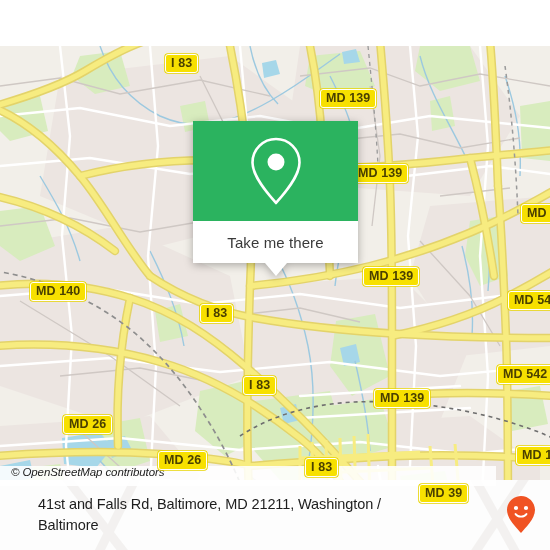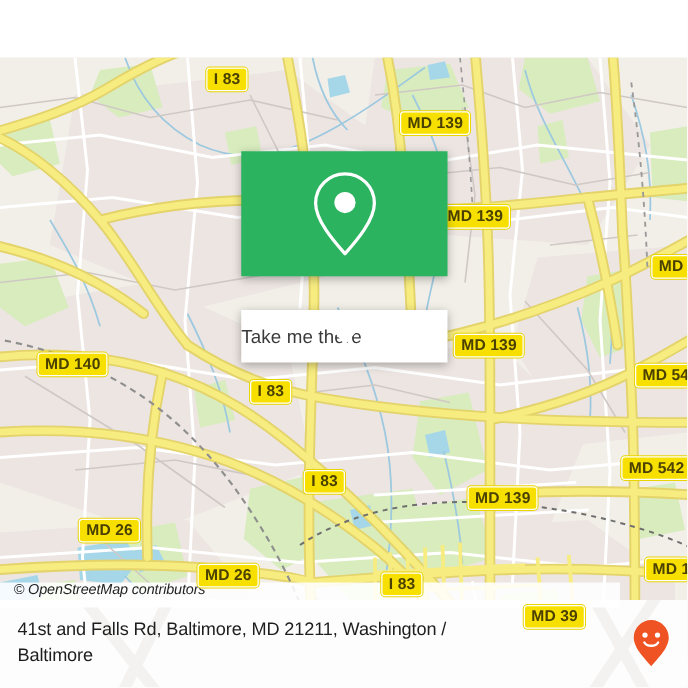--- a/index.html
+++ b/index.html
@@ -65,22 +65,21 @@
     height: 100px;
     display: flex;
     align-items: center;
     justify-content: center;
   }
   .popup-foot {
     background: #ffffff;
     height: 42px;
     display: flex;
     align-items: center;
-    justify-content: flex-start;
-    margin-top: 27px;
+    justify-content: center;
   }
   .popup-foot span {
     font-size: 15px;
     color: #3a3a3a;
     letter-spacing: 0.1px;
   }
   .popup-tail {
     position: absolute;
     left: 50%;
     transform: translateX(-50%);
@@ -109,20 +108,21 @@
     opacity: 0.75;
   }
   .footer-inner {
     position: relative;
     display: flex;
     align-items: center;
     justify-content: space-between;
     height: 70px;
     padding: 0 14px 0 14px;
     box-sizing: border-box;
+    margin-left: 24px;
   }
   .footer-text {
     font-size: 14.5px;
     line-height: 21px;
     color: #1d1d1d;
     max-width: 390px;
     letter-spacing: -0.1px;
   }
   .brand {
     display: flex;

